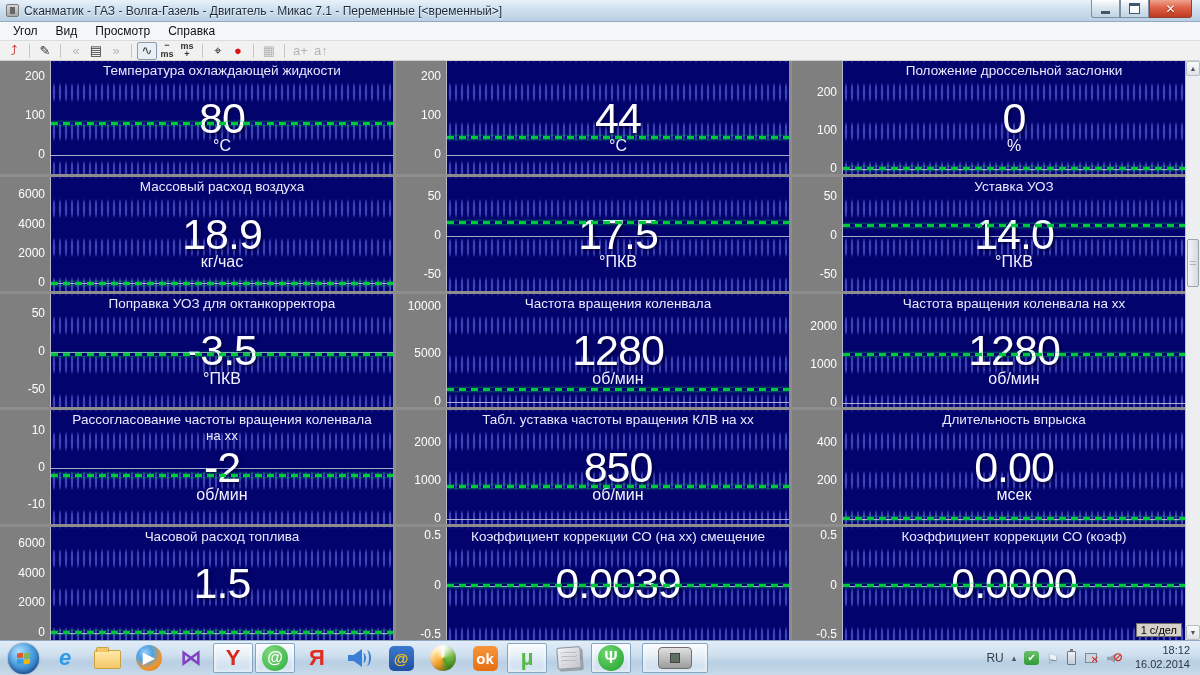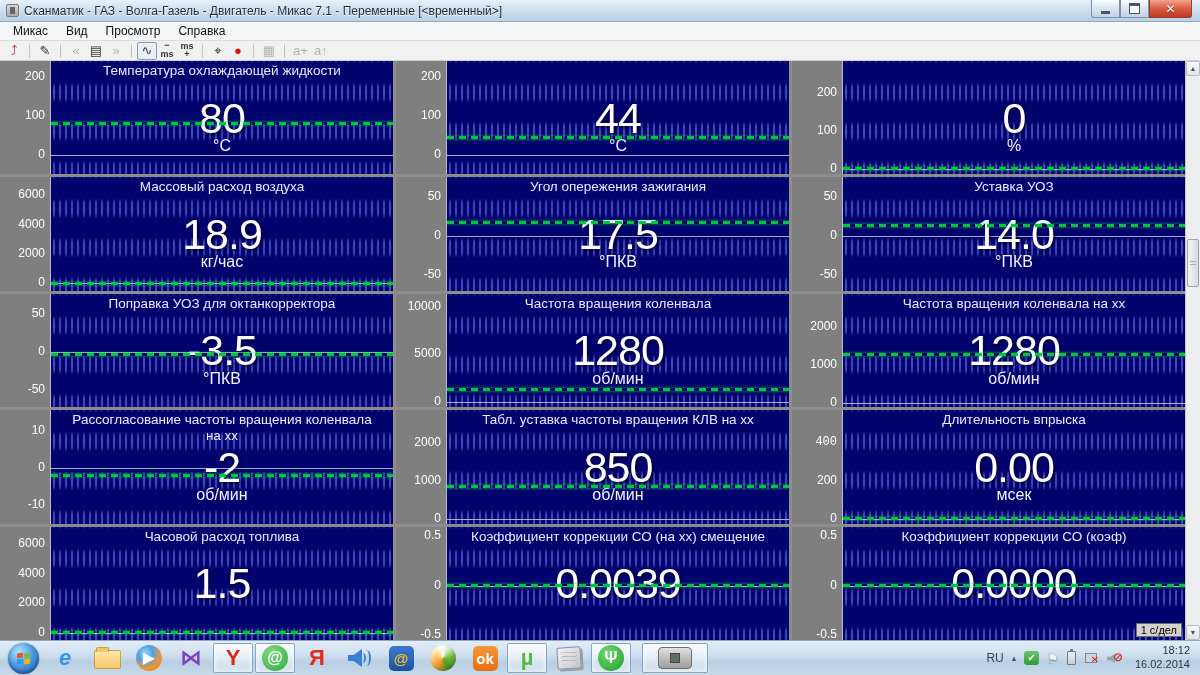--- a/index.html
+++ b/index.html
@@ -136,21 +136,21 @@
     <span class="app-icon"></span>
     <span class="title">Сканматик - ГАЗ - Волга-Газель - Двигатель - Микас 7.1 - Переменные [&lt;временный&gt;]</span>
     <div class="winbtns">
       <span class="wbtn min"></span>
       <span class="wbtn max"></span>
       <span class="wbtn close"></span>
     </div>
   </div>
 
   <div class="menubar">
-      <span class="menu-item">Микас</span>
+      <span class="menu-item">Угол</span>
       <span class="menu-item">Вид</span>
       <span class="menu-item">Просмотр</span>
       <span class="menu-item">Справка</span>
     </div>
 
   <div class="toolbar">
       <span class="tbtn">
         <b style="color: rgb(196, 32, 32);">⤴</b>
       </span>
       <span class="tsep"></span>
@@ -230,20 +230,21 @@
   </div>
         <div class="panel">
     <div class="gutter">
             <span class="tick" style="top: 28.3333%;">200</span>
             <span class="tick" style="top: 61.6667%;">100</span>
             <span class="tick" style="top: 95%;">0</span>
           </div>
     <div class="plot">
       <div class="zero" style="top: 95%;"></div>
       <div class="trace" style="top: calc(95% - 1.5px);"></div>
+      <div class="p-title">Положение дроссельной заслонки</div>
       <div class="p-value">0</div>
       <div class="p-unit">%</div>
     </div>
   </div>
         <div class="panel">
     <div class="gutter">
             <span class="tick" style="top: 15.5844%;">6000</span>
             <span class="tick" style="top: 41.5584%;">4000</span>
             <span class="tick" style="top: 67.5325%;">2000</span>
             <span class="tick" style="top: 93.5065%;">0</span>
@@ -258,21 +259,20 @@
   </div>
         <div class="panel">
     <div class="gutter">
             <span class="tick" style="top: 17.2414%;">50</span>
             <span class="tick" style="top: 51.7241%;">0</span>
             <span class="tick" style="top: 86.2069%;">-50</span>
           </div>
     <div class="plot">
       <div class="zero" style="top: 51.7241%;"></div>
       <div class="trace" style="top: calc(39.6552% - 1.5px);"></div>
-      <div class="p-title">Угол опережения зажигания</div>
       <div class="p-value">17.5</div>
       <div class="p-unit">°ПКВ</div>
     </div>
   </div>
         <div class="panel">
     <div class="gutter">
             <span class="tick" style="top: 17.2414%;">50</span>
             <span class="tick" style="top: 51.7241%;">0</span>
             <span class="tick" style="top: 86.2069%;">-50</span>
           </div>
@@ -349,21 +349,21 @@
     <div class="plot">
       <div class="zero" style="top: 95.9866%;"></div>
       <div class="trace" style="top: calc(67.5585% - 1.5px);"></div>
       <div class="p-title">Табл. уставка частоты вращения КЛВ на хх</div>
       <div class="p-value">850</div>
       <div class="p-unit">об/мин</div>
     </div>
   </div>
         <div class="panel">
     <div class="gutter">
-            <span class="tick" style="top: 29.1667%; font-family: Liberation Mono, monospace;">400</span>
+            <span class="tick" style="top: 29.1667%;">400</span>
             <span class="tick" style="top: 62.5%;">200</span>
             <span class="tick" style="top: 95.8333%;">0</span>
           </div>
     <div class="plot">
       <div class="zero" style="top: 95.8333%;"></div>
       <div class="trace" style="top: calc(95.8333% - 1.5px);"></div>
       <div class="p-title">Длительность впрыска</div>
       <div class="p-value">0.00</div>
       <div class="p-unit">мсек</div>
     </div>

